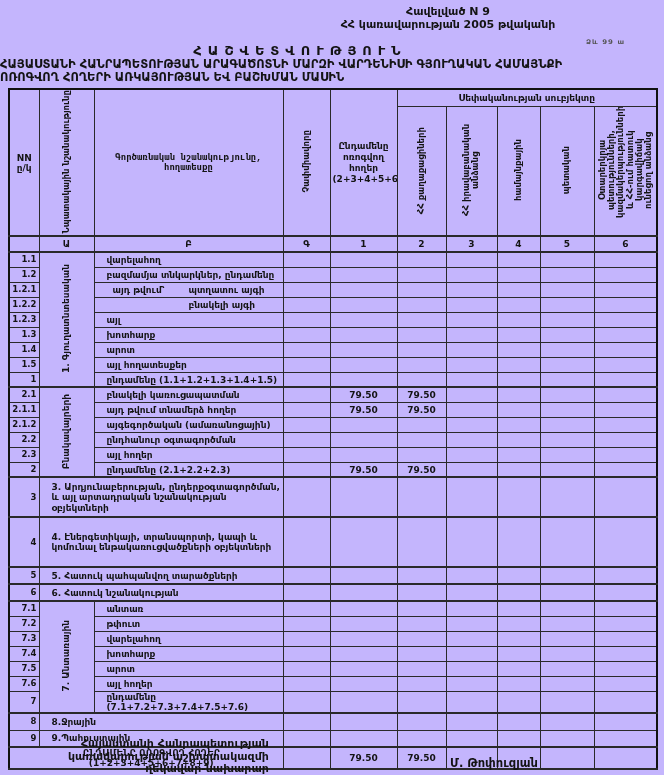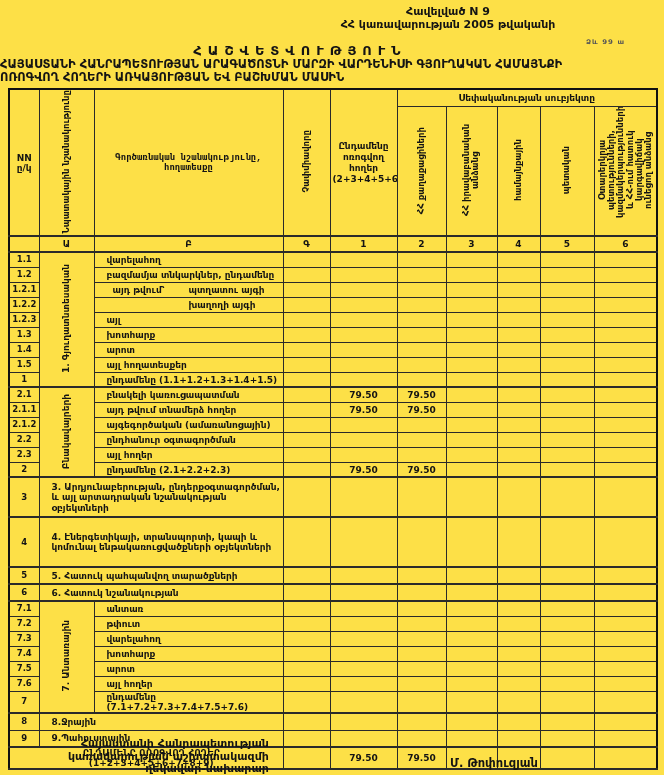--- a/index.html
+++ b/index.html
@@ -1,21 +1,21 @@
 <!DOCTYPE html>
 <html><head>
 <meta charset="utf-8">
 <style>
   html,body{margin:0;padding:0;}
   body{
     width:664px;height:775px;background:#fdfdfc;
     font-family:"DejaVu Sans",sans-serif;
     font-weight:700;color:#141414;
   }
-  .page{position:relative;width:664px;height:775px;overflow:hidden;background:#fde047;}
+  .page{position:relative;width:664px;height:775px;overflow:hidden;background:#c4b5fd;}
 
   
   .appendix{position:absolute;top:5px;left:236px;width:424px;text-align:center;
     font-size:11px;line-height:13px;}
   .stamp{position:absolute;top:38px;left:586px;font-size:7px;letter-spacing:1px;
     color:#555;transform:scaleY(.9);}
   .rpt-title{position:absolute;top:43px;left:60px;width:480px;text-align:center;
     font-size:13px;letter-spacing:6px;}
   .doc-title1{position:absolute;top:57px;left:0;width:664px;text-align:left;font-size:11.5px;}
   .doc-title2{position:absolute;top:70px;left:0;width:600px;text-align:left;font-size:11.5px;}
@@ -37,21 +37,21 @@
   .vt{writing-mode:vertical-rl;transform:rotate(180deg);display:inline-block;
     white-space:nowrap;font-size:8.5px;line-height:1.08;}
   .vt.wrap{white-space:normal;height:96px;}
   td.gcell{text-align:center;}
   td.gcell .vt{font-size:9px;}
 
   tbody tr{height:15px;}
   tbody tr.h17{height:17px;}
   tbody tr.h40{height:40px;}
   tbody tr.h50{height:50px;}
-  tbody td.nn{text-align:center;font-size:8.5px;}
+  tbody td.nn{text-align:right;font-size:8.5px;}
   tbody td.nm{text-align:left;padding-left:12px;font-size:9px;}
   tbody td.num{text-align:center;font-size:9px;}
   tr.thick td{border-top-width:2px;}
   tr.final td{border-top-width:2px;border-bottom-width:2px;font-size:9px;}
   tr.final td.nm{text-align:center;}
   .split{display:flex;width:100%;margin-left:6px;}
   .split .p1{width:62px;flex:none;}
   .split .p2{flex:1;padding-left:14px;}
 
   
@@ -154,21 +154,21 @@
           <td class="num"></td>
           <td class="num"></td>
           <td class="num"></td>
           <td class="num"></td>
         </tr>
         <tr>
           <td class="nn">1.2.2</td>
           <td class="nm">
             <span class="split">
               <span class="p1"></span>
-              <span class="p2">խաղողի այգի</span>
+              <span class="p2">բնակելի այգի</span>
             </span>
           </td>
           <td class="num"></td>
           <td class="num"></td>
           <td class="num"></td>
           <td class="num"></td>
           <td class="num"></td>
           <td class="num"></td>
           <td class="num"></td>
         </tr>

